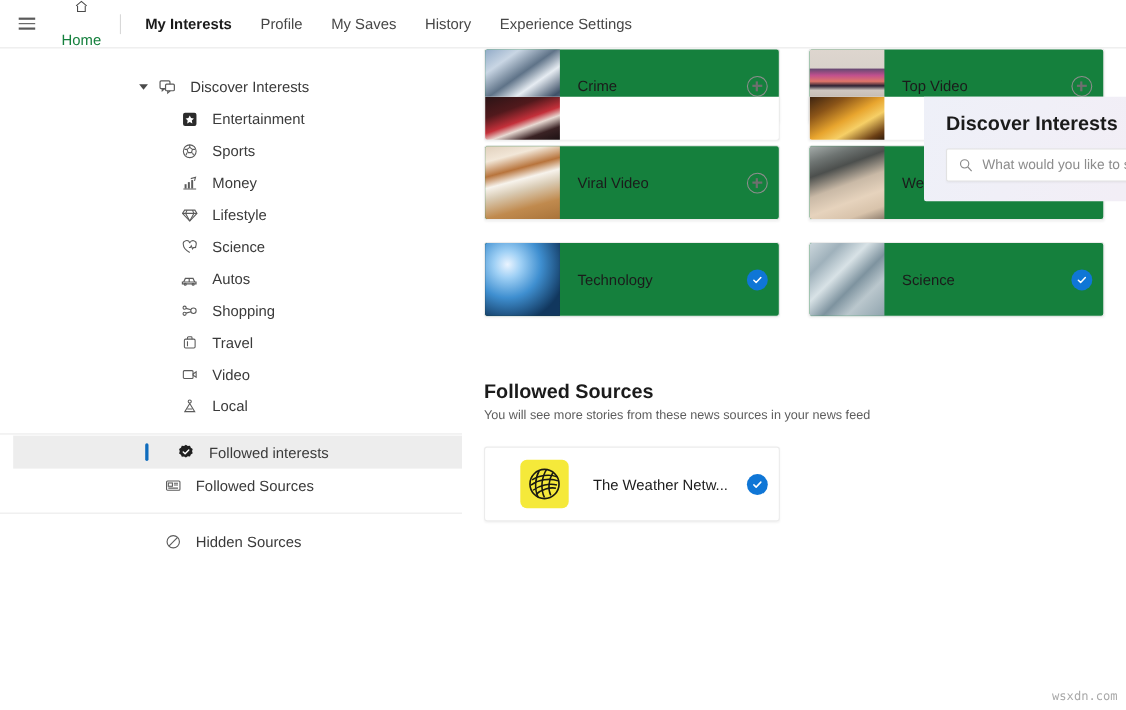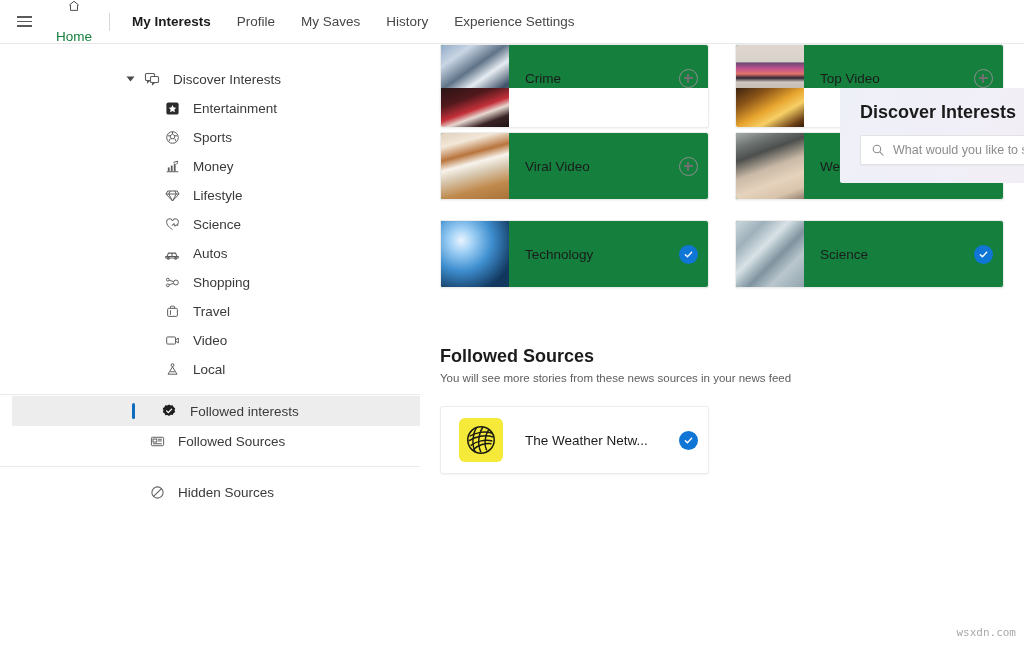--- a/index.html
+++ b/index.html
@@ -254,21 +254,21 @@
     margin-top: 22px;
   }
   .src-card {
     display: flex; align-items: center;
     height: 68px;
     background: #ffffff;
     border: 1px solid #ececec;
     border-radius: 3px;
     box-shadow: 0 1px 2px rgba(0,0,0,0.05);
     cursor: pointer;
-    padding-left: 18px;
+    padding-left: 32px;
   }
   .src-logo {
     width: 44px; height: 44px; border-radius: 6px;
     background: #f5e93a;
     flex-shrink: 0;
     display: flex; align-items: center; justify-content: center;
   }
   .src-label {
     flex: 1; font-size: 13.5px; color: #1b1b1b; padding-left: 22px;
     white-space: nowrap; overflow: hidden; text-overflow: ellipsis;

